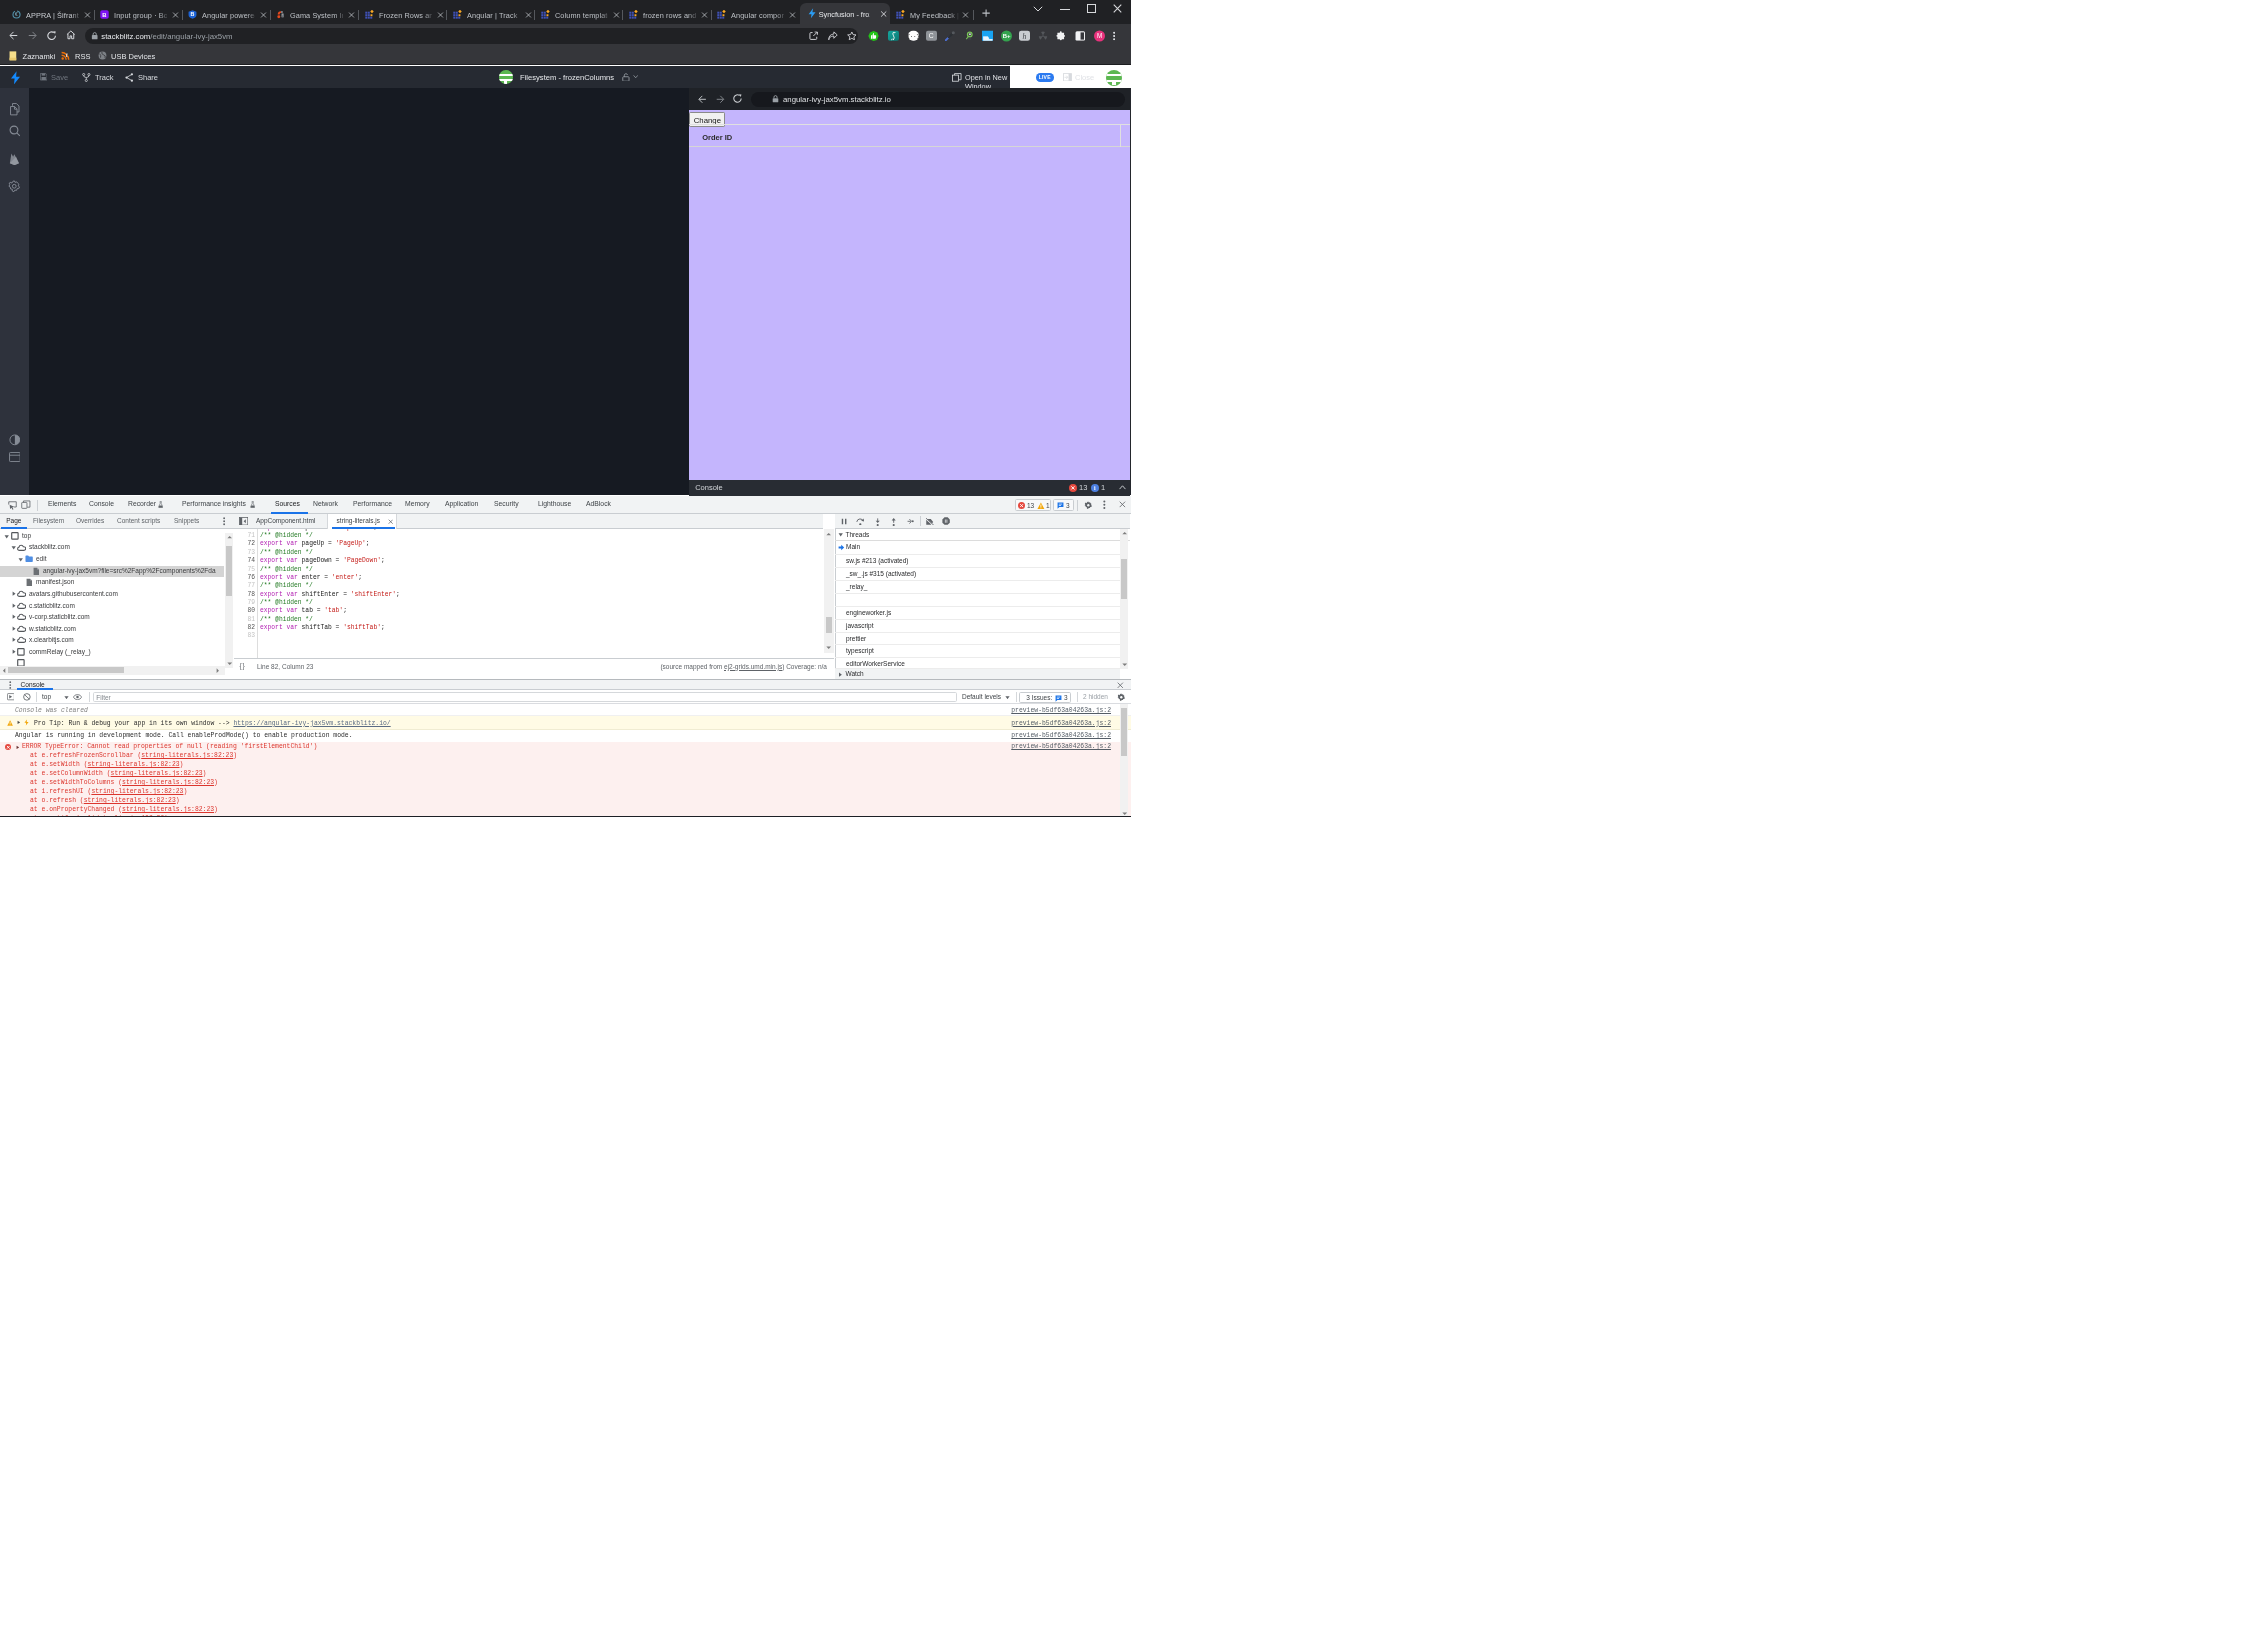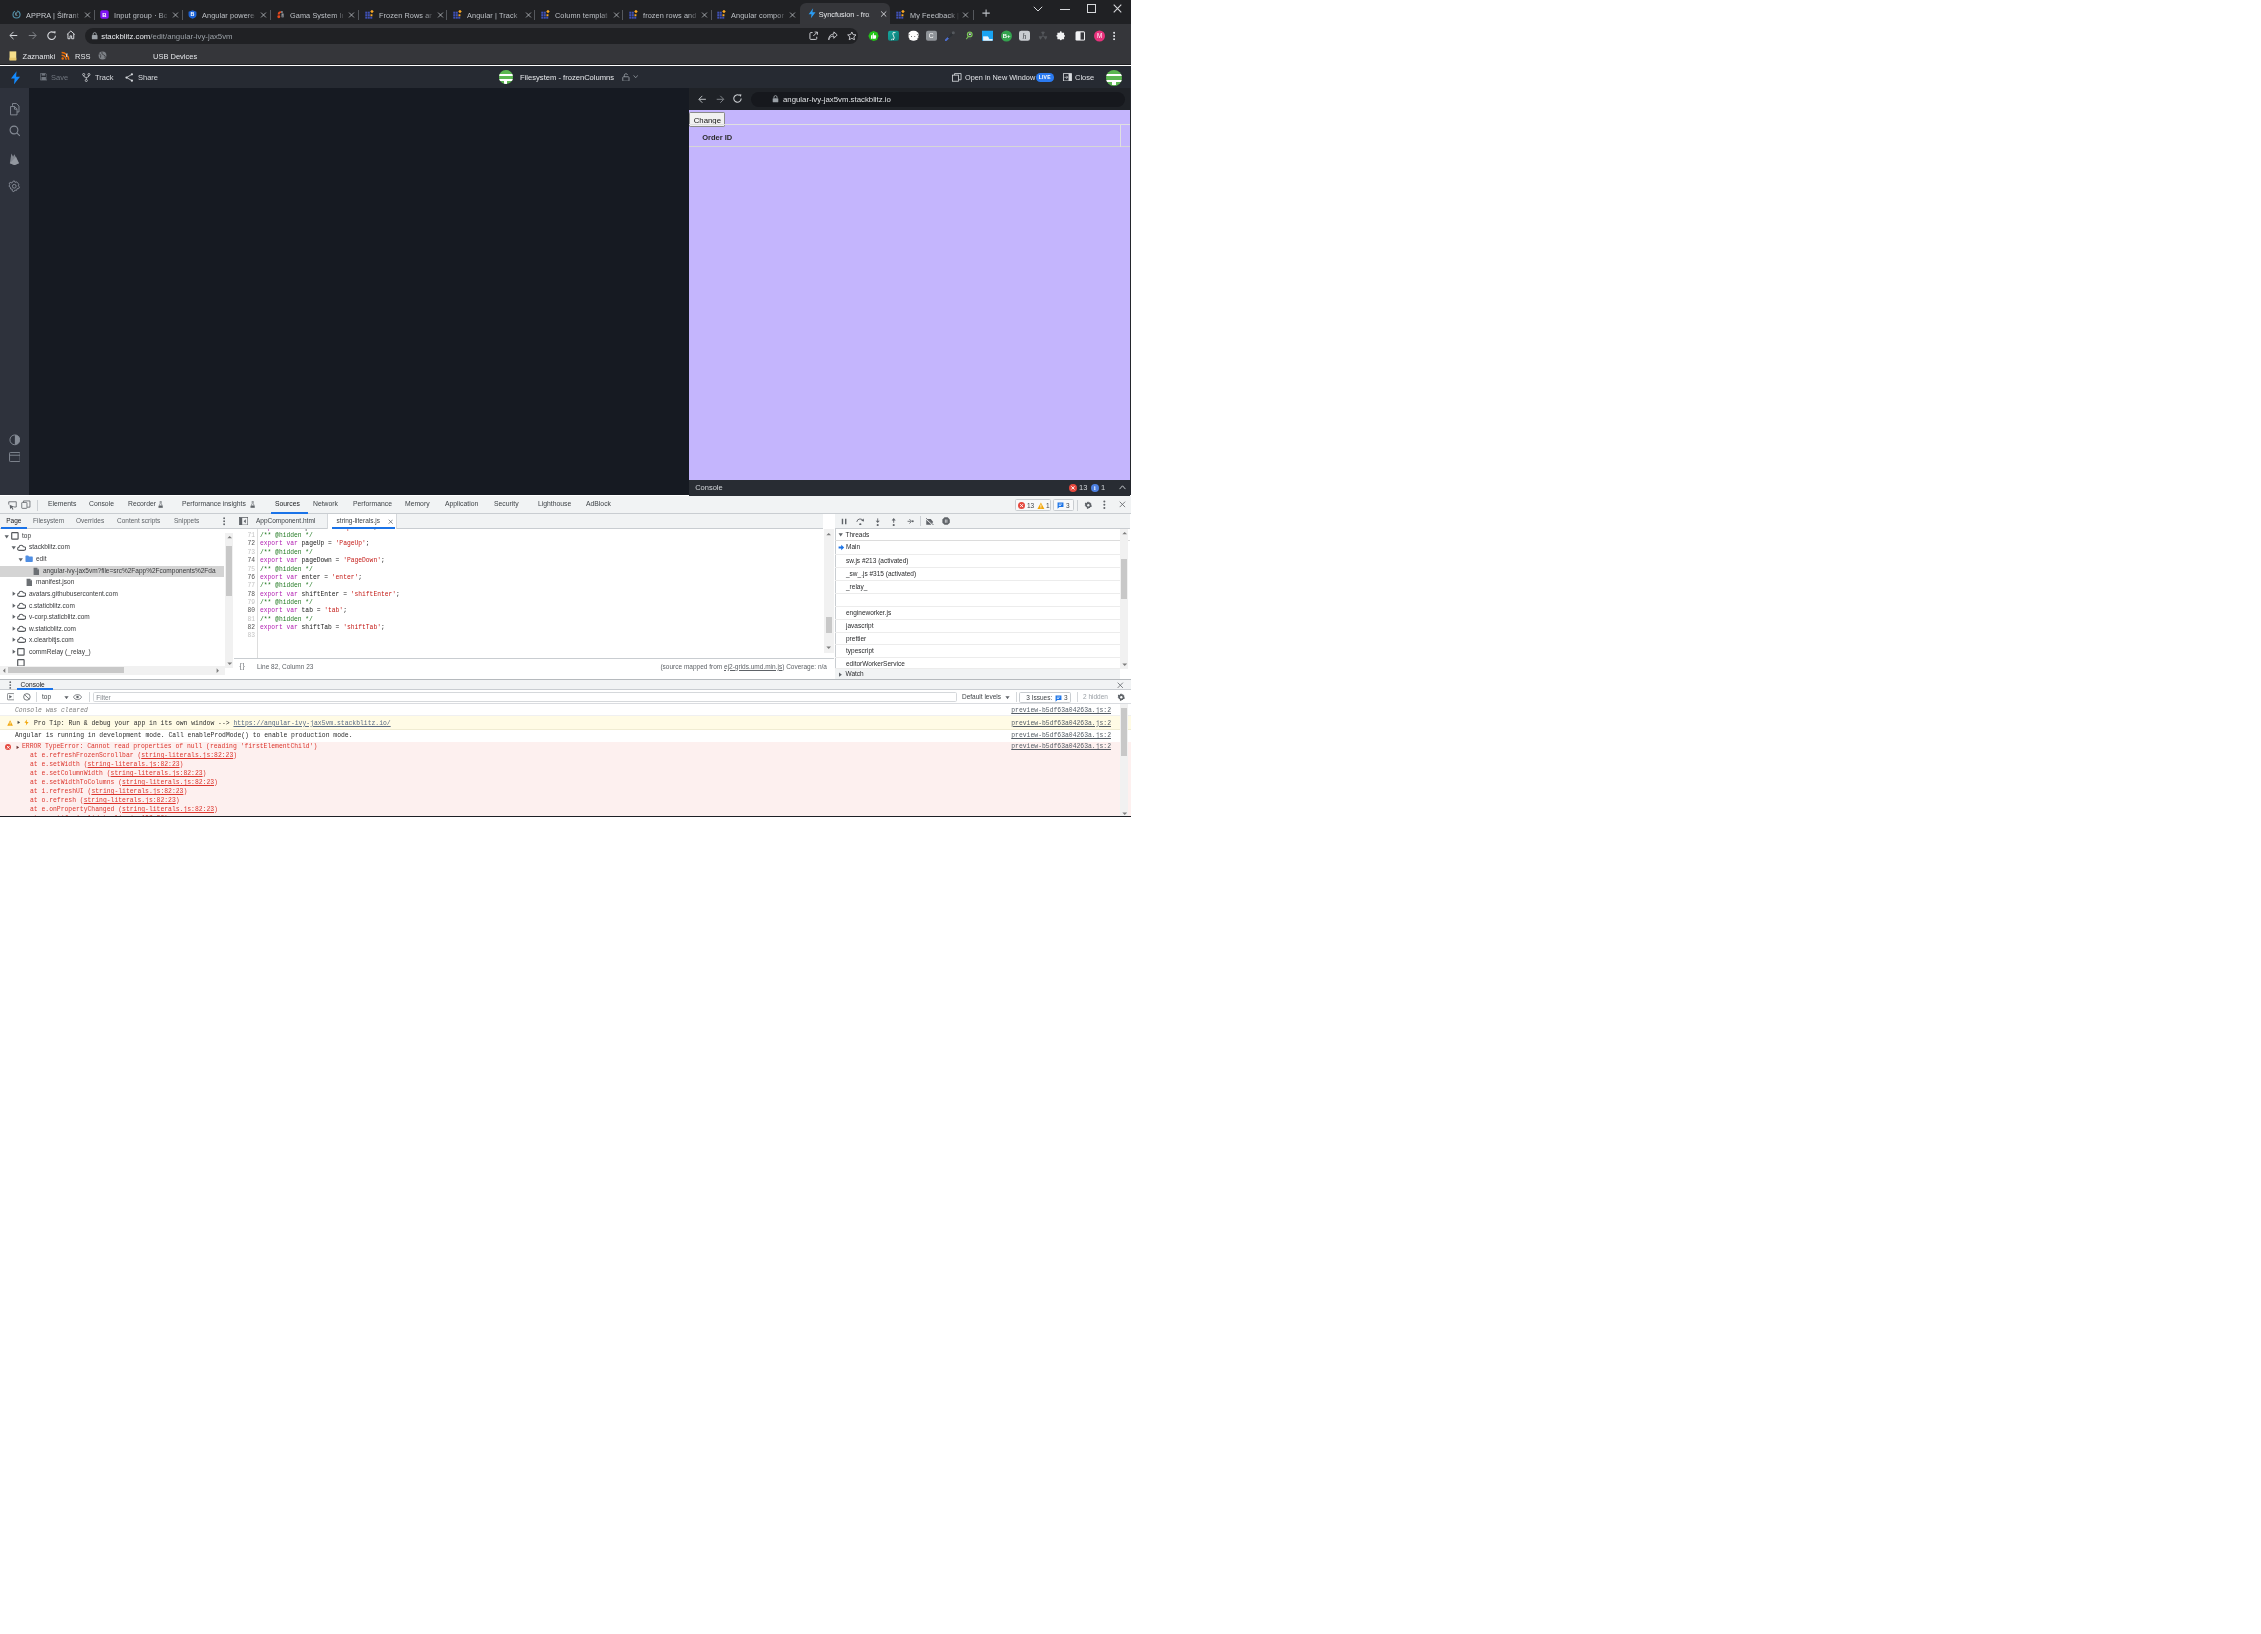--- a/index.html
+++ b/index.html
@@ -373,24 +373,24 @@
   <svg class="abs" style="left:61px;top:4.3px;width:9.3px;height:9.3px;" viewBox="0 0 12 12">
       <circle cx="2.2" cy="9.8" r="1.6" fill="#ee7008"></circle>
       <path d="M0.8 5.4 A5.8 5.8 0 0 1 6.6 11.2 M0.8 2 A9.2 9.2 0 0 1 10 11.2" fill="none" stroke="#ee7008" stroke-width="1.8"></path>
       <text x="7.2" y="8" font-size="8.5" font-style="italic" font-weight="bold" fill="#dfe2e6" text-anchor="middle" font-family="Liberation Serif">t</text>
     </svg>
   <div class="abs" style="left:75px;top:50%;transform:translateY(-50%);font-size:7.5px;color:#e4e6e9;">RSS</div>
   <svg class="abs" style="left:98px;top:4.1px;width:9px;height:9px;" viewBox="0 0 12 12">
       <circle cx="6" cy="6" r="5.2" fill="#7d8186"></circle>
       <path d="M2 3.4 Q4.4 5.6 3.4 8.8 M5.2 1 Q4.2 4.4 7.6 5.2 Q10.6 5.9 9.4 9.4" fill="none" stroke="#35363a" stroke-width="1.1"></path>
     </svg>
-  <div class="abs" style="left:111px;top:50%;transform:translateY(-50%);font-size:7.5px;color:#e4e6e9;margin-left:42px;">USB Devices</div>
+  <div class="abs" style="left:111px;top:50%;transform:translateY(-50%);font-size:7.5px;color:#e4e6e9;">USB Devices</div>
 </div>
 
-<div class="abs" id="sbheader" style="left:0;top:66px;width:1131px;height:23px;background:#262a32;">
+<div class="abs" id="sbheader" style="left:0;top:66px;width:1010px;height:23px;background:#262a32;">
 
   <svg class="abs" style="left:10px;top:4.7px;width:11px;height:13.6px;" viewBox="0 0 14 18">
       <path d="M8.4 0.3 L1 10 L5.8 10 L5 17.7 L13 7.6 L7.8 7.6 Z" fill="#1389fd"></path>
     </svg>
 
   <svg class="abs" style="left:40px;top:7.4px;width:7.4px;height:7.4px;" viewBox="0 0 10 10">
       <path d="M0.5 0.5 L7.5 0.5 L9.5 2.5 L9.5 9.5 L0.5 9.5 Z" fill="none" stroke="#70767f" stroke-width="1"></path>
       <rect x="2.3" y="0.5" width="4.8" height="3" fill="#70767f"></rect>
       <rect x="2" y="5.4" width="6" height="4.1" fill="#70767f"></rect>
     </svg>

